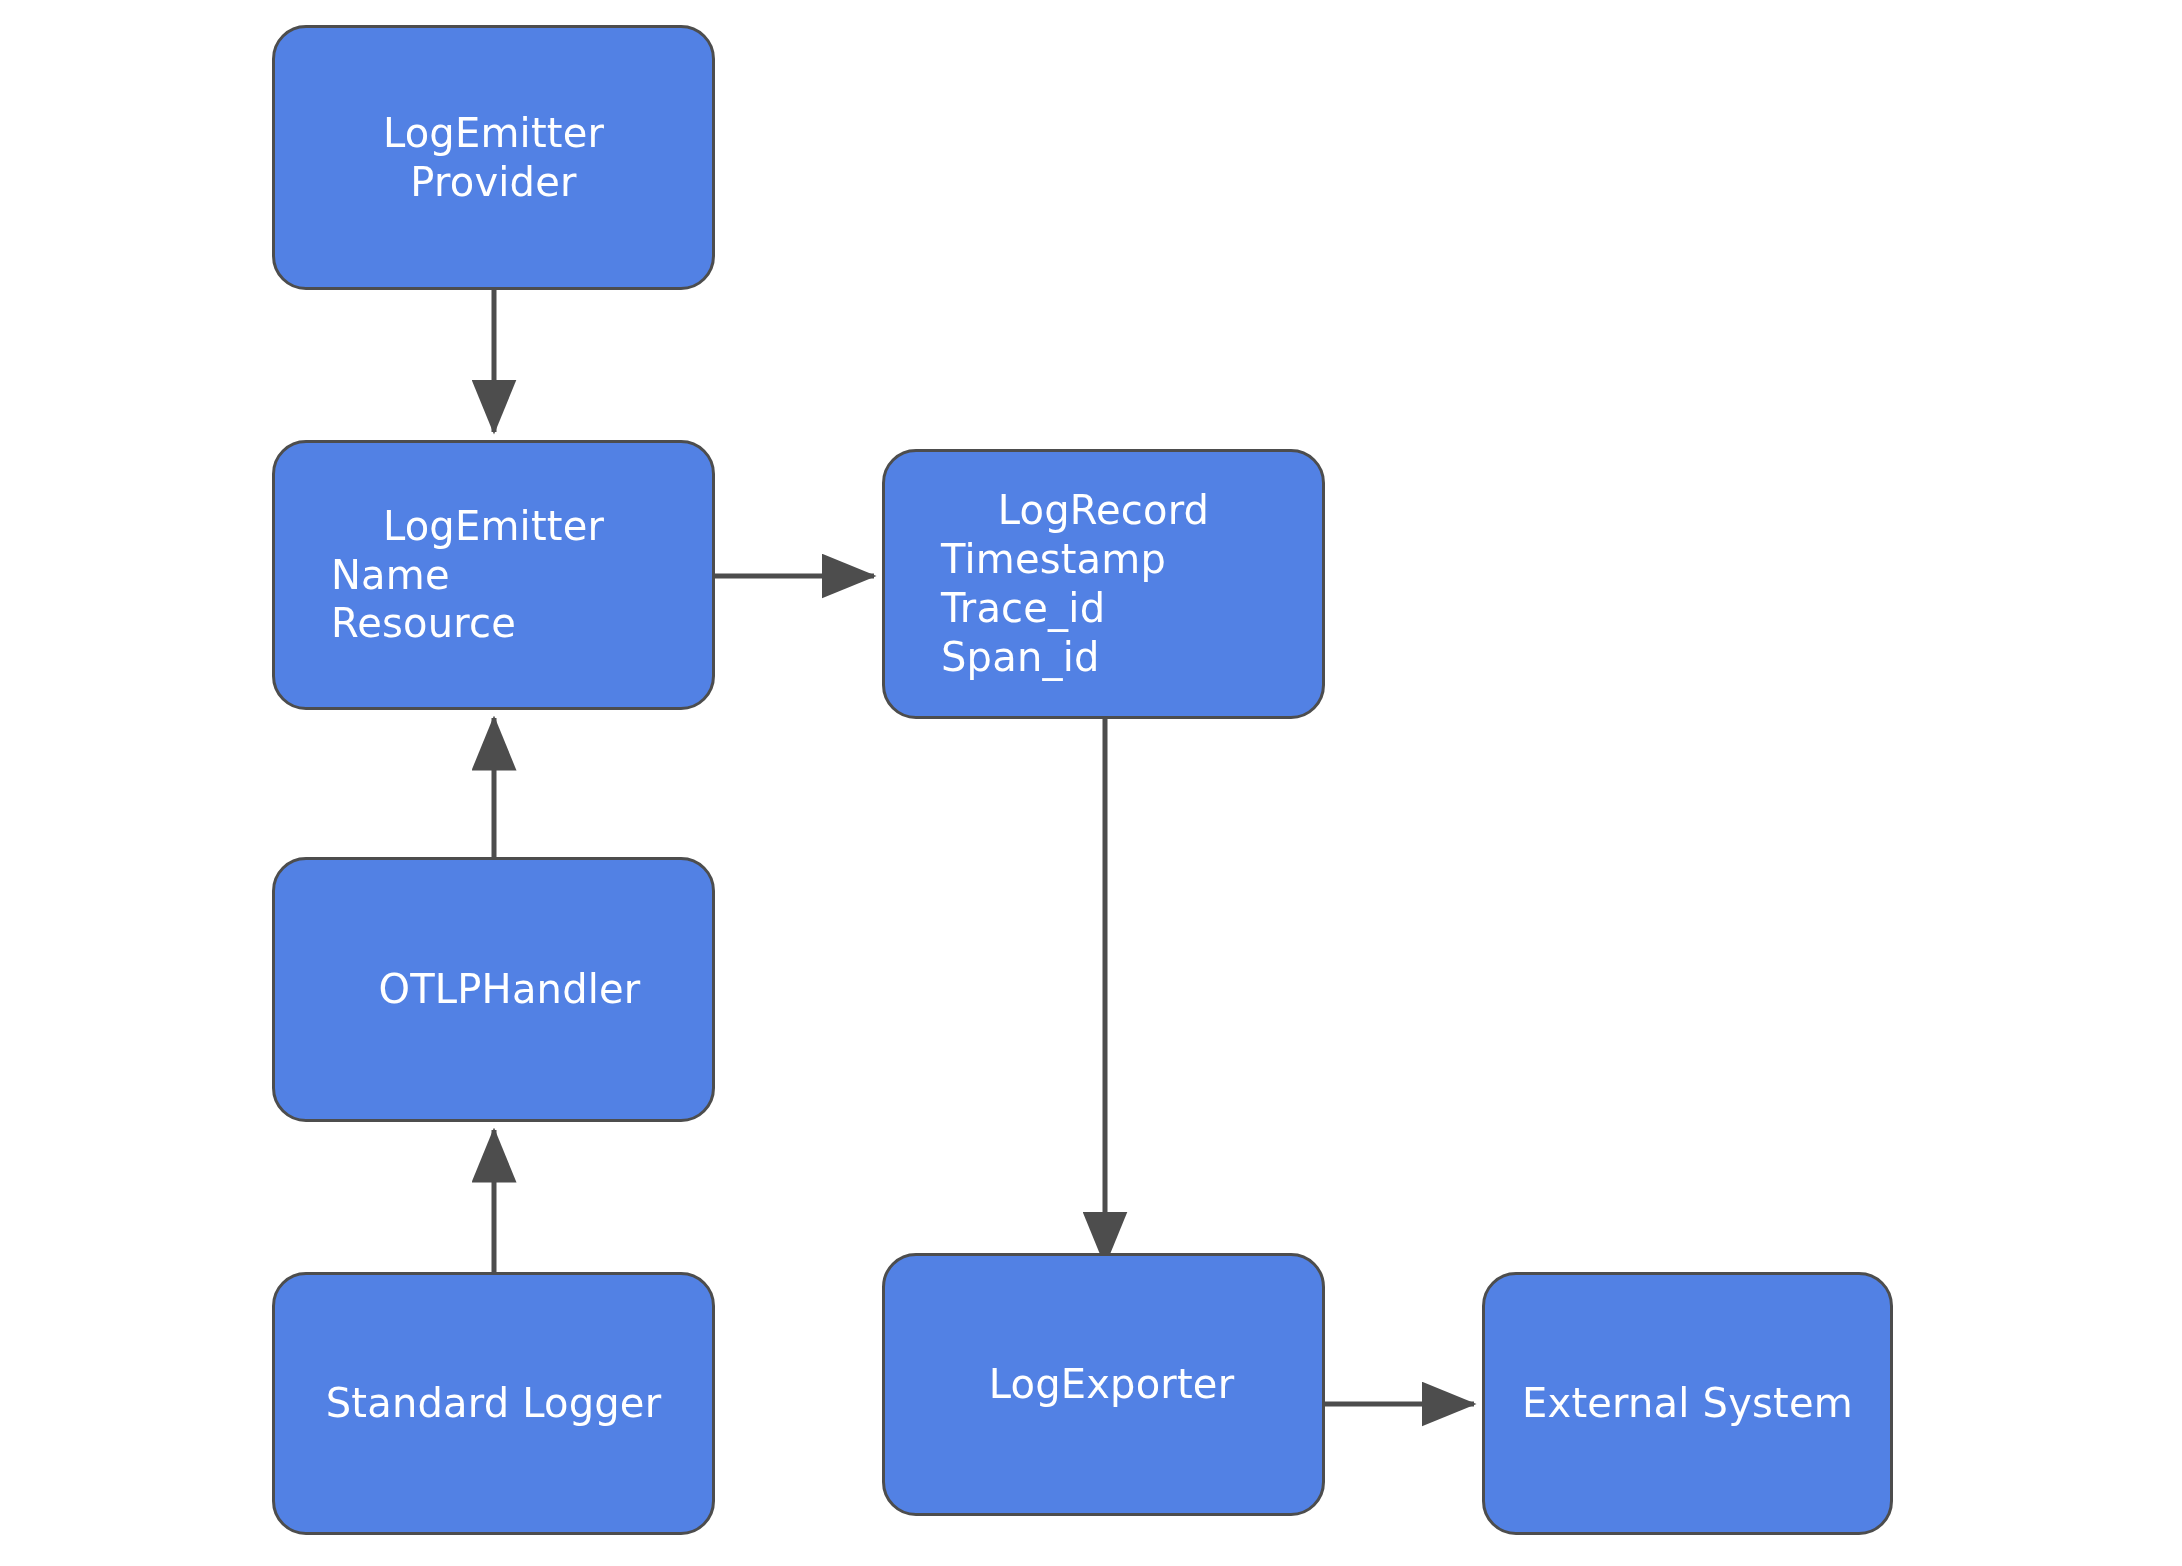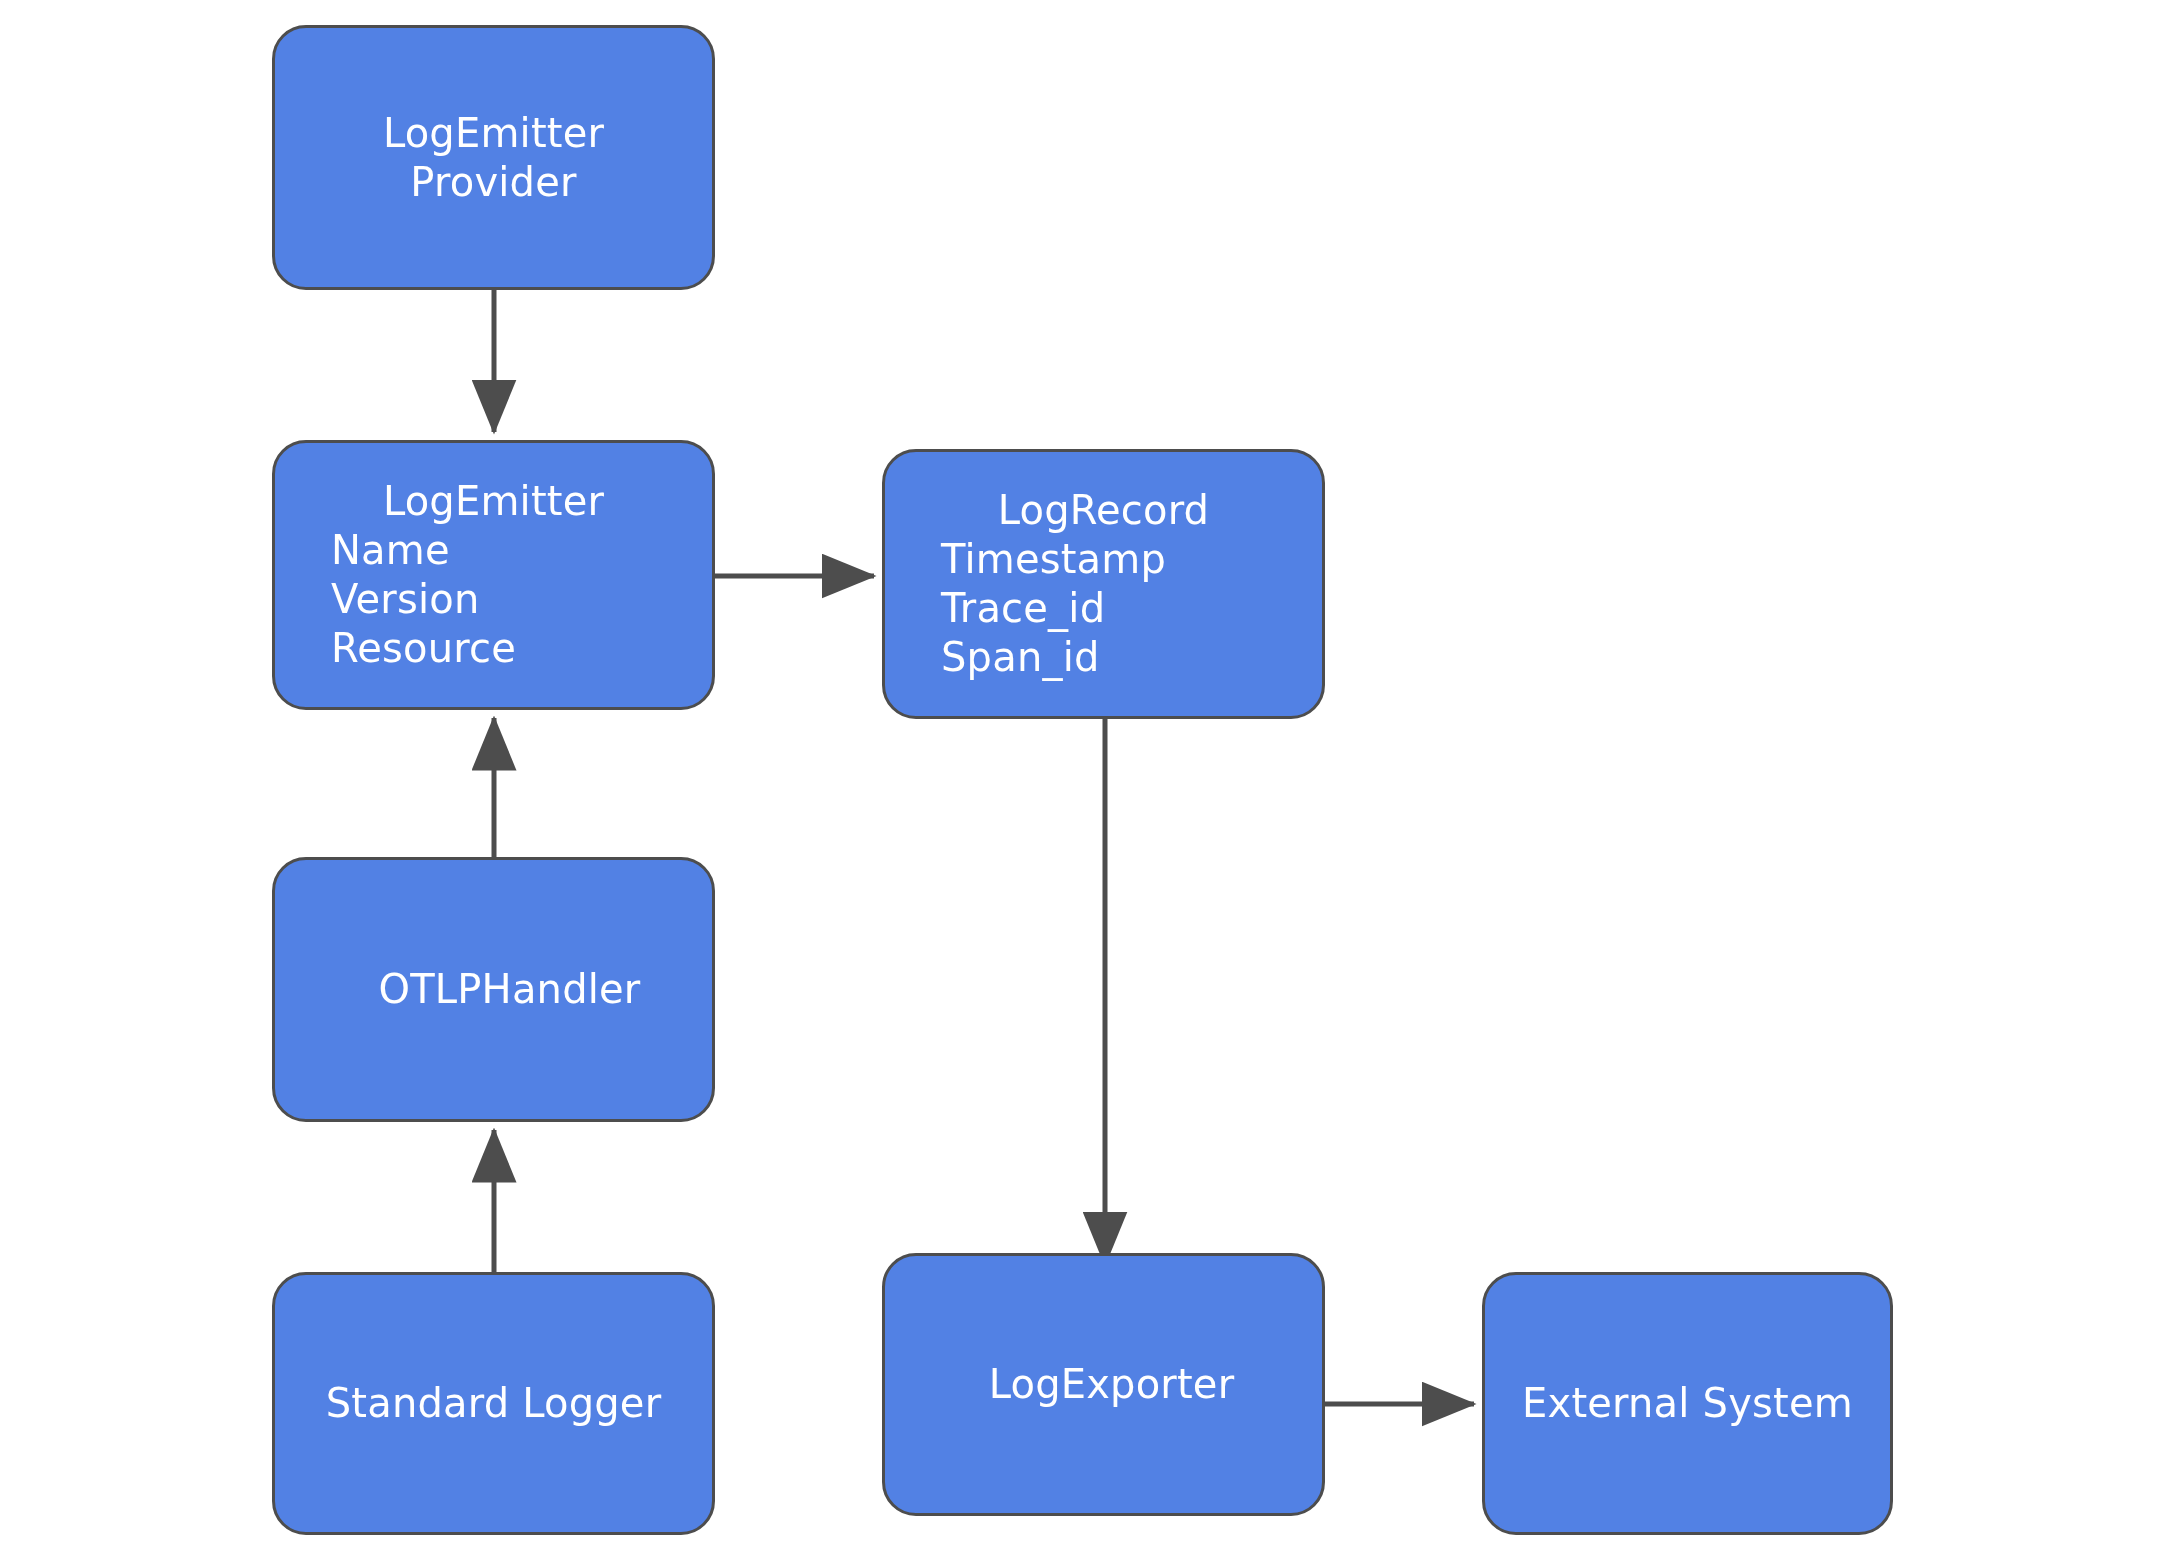--- a/index.html
+++ b/index.html
@@ -107,21 +107,20 @@
 
   <div class="node simple" id="node-log-emitter-provider">
     <div class="title">LogEmitter
 Provider</div>
   </div>
 
   <div class="node" id="node-log-emitter">
     <div class="title">LogEmitter</div>
     <div class="fields">
       <div>Name</div>
-      <div>Version</div>
       <div>Resource</div>
     </div>
   </div>
 
   <div class="node" id="node-log-record">
     <div class="title">LogRecord</div>
     <div class="fields">
       <div>Timestamp</div>
       <div>Trace_id</div>
       <div>Span_id</div>

